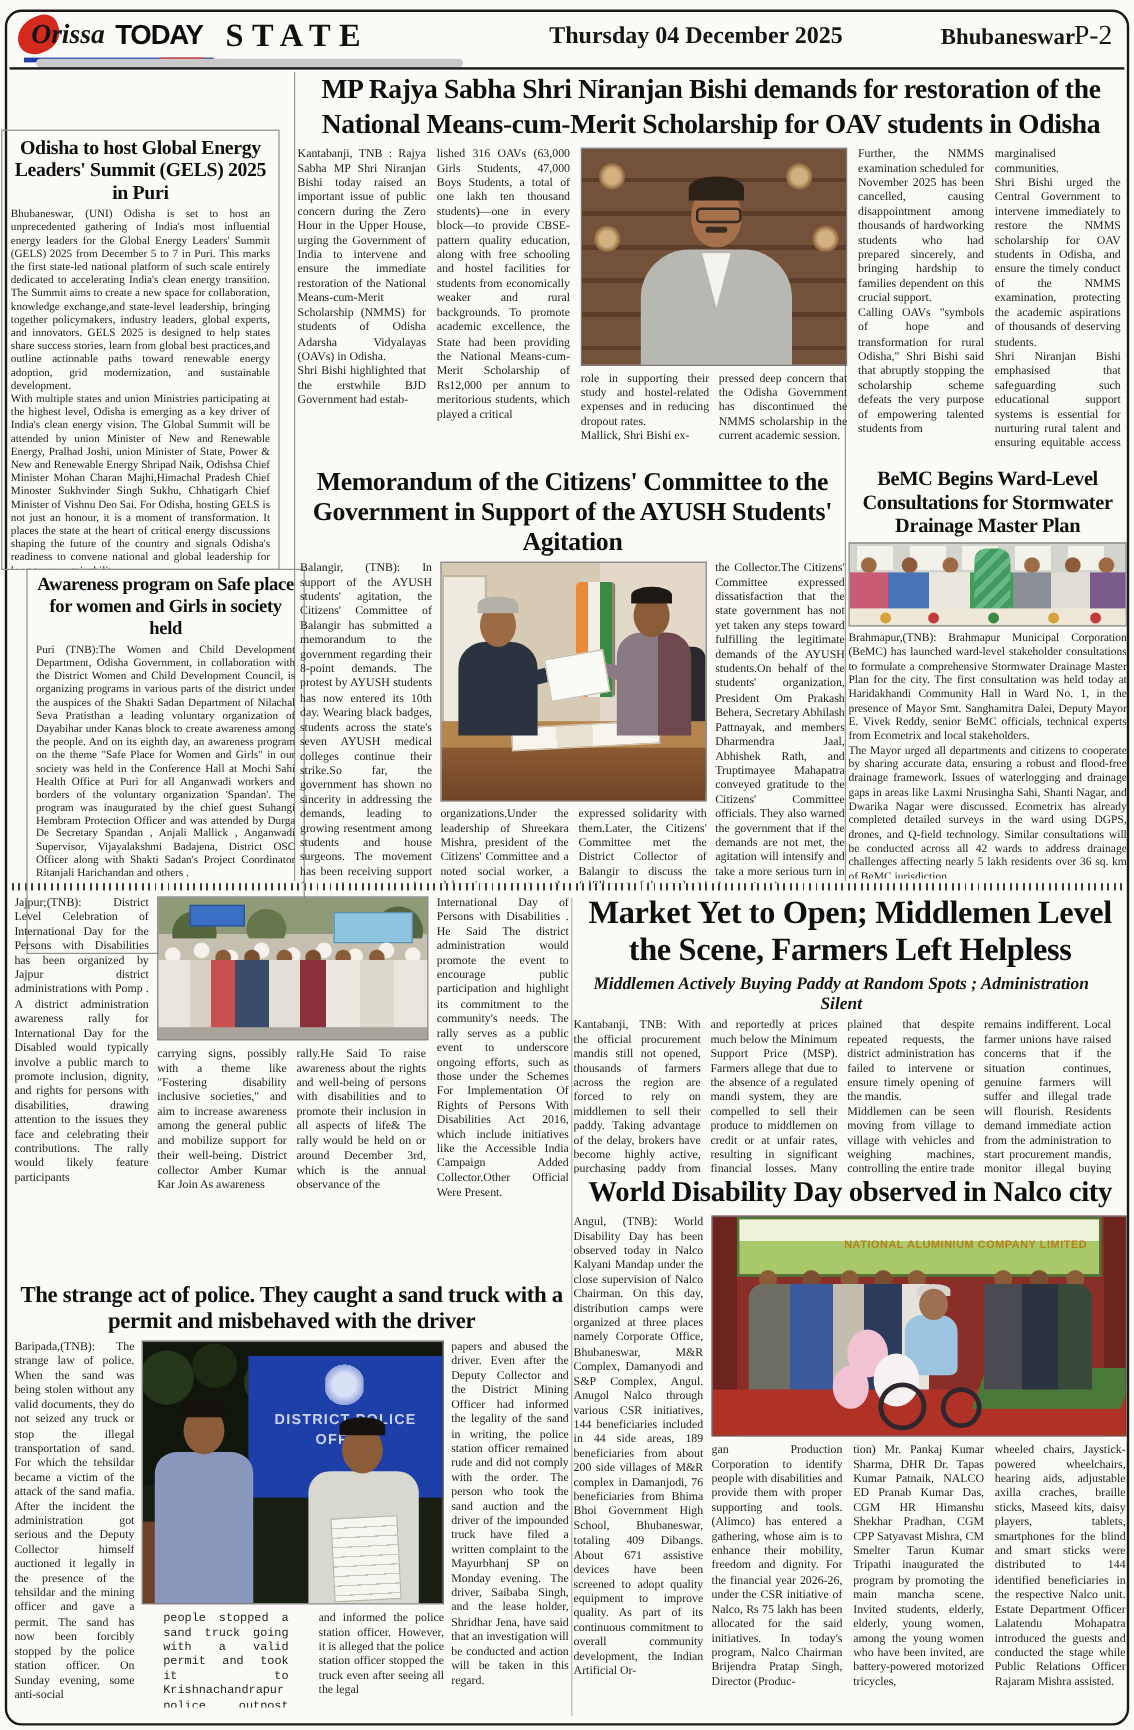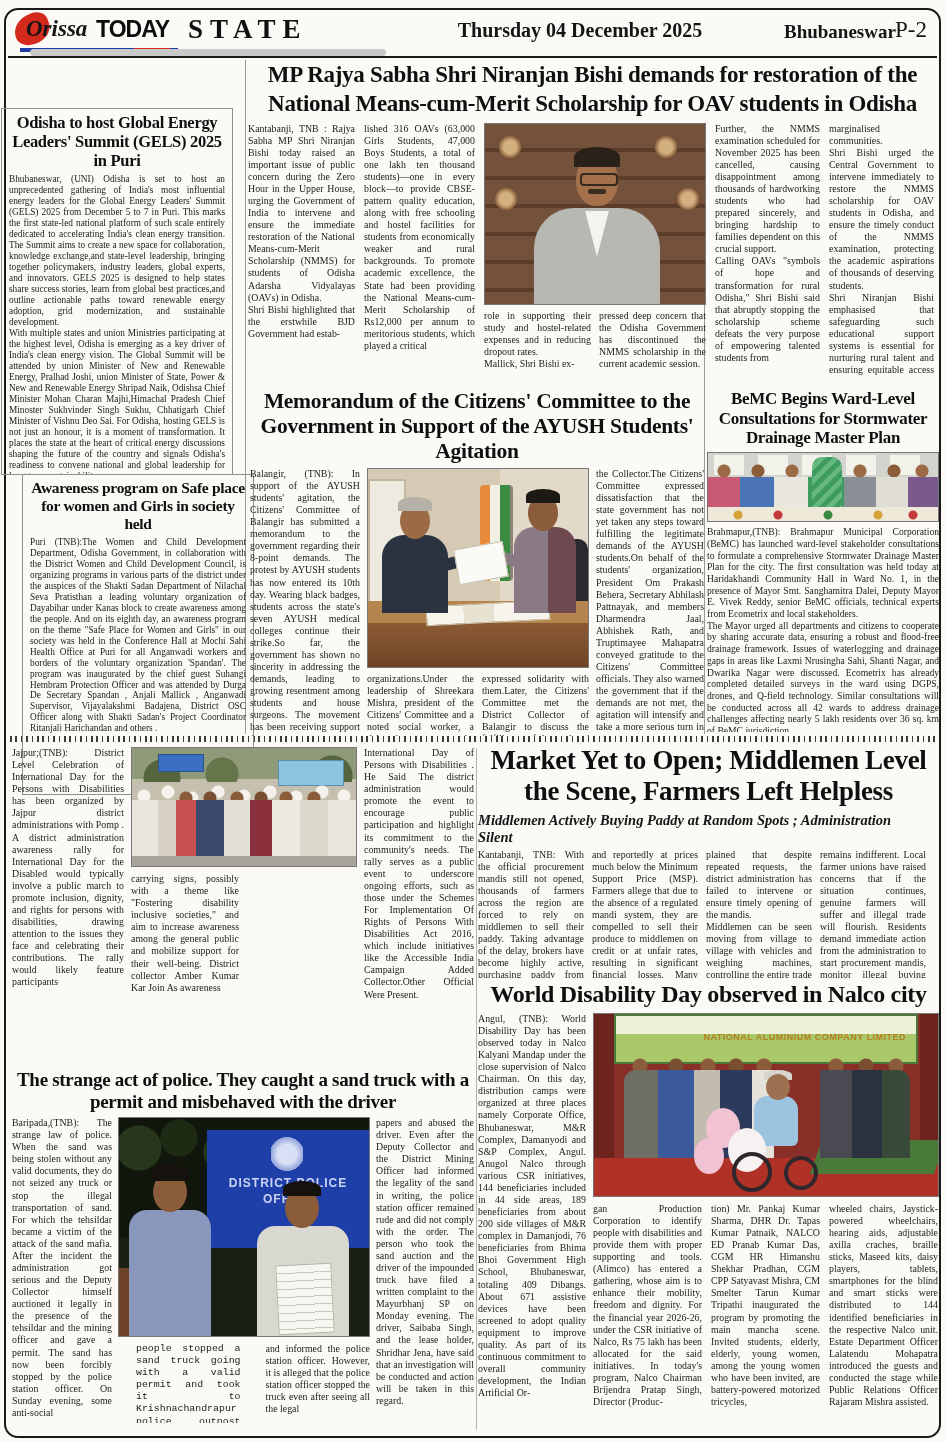--- a/index.html
+++ b/index.html
@@ -19,21 +19,21 @@
   .logo-bar-red{position:absolute;right:8px;top:0;width:36px;height:4px;background:#d42a1e;}
   .section{position:absolute;left:188px;top:14px;font:700 27px "Liberation Serif",serif;letter-spacing:7px;color:#101010;}
   .idate{position:absolute;left:430px;top:19px;width:300px;text-align:center;font:700 20px "Liberation Serif",serif;}
   .city{position:absolute;left:784px;top:21px;font:700 19px "Liberation Serif",serif;}
   .pageno{position:absolute;left:895px;top:17px;font:500 23px "Liberation Serif",serif;}
   
   .art{position:absolute;overflow:hidden;}
   .boxed{border:1px solid #8f8f8f;padding:3px 7px;box-sizing:border-box;}
   .ht{margin:1px 0 4px 0;font-family:"Liberation Serif",serif;font-weight:700;text-align:center;
       color:#0f0f0f;line-height:1.16;letter-spacing:-0.3px;}
-  .sub{margin:0 15px 3px 0;font:italic 700 14.5px "Liberation Serif",serif;}
+  .sub{margin:0 15px 3px 0;text-align:center;font:italic 700 14.5px "Liberation Serif",serif;}
   .body{font-family:"Liberation Serif",serif;font-size:9.9px;line-height:1.22;text-align:justify;
         white-space:pre-line;overflow:hidden;color:#1b1b1b;}
   .dense{font-size:9.3px;line-height:1.18;}
   .cols{display:flex;}
   
   .vr{position:absolute;width:1px;background:#9a9a9a;}
   .dotted{position:absolute;height:6px;
           background:repeating-linear-gradient(90deg,#3c3c3c 0 1.6px,transparent 1.6px 5.4px);}
   
   .ph{position:relative;overflow:hidden;border:1px solid #777;box-sizing:border-box;}
@@ -163,20 +163,21 @@
         <div class="ph" style="width:226px;height:120px;background:linear-gradient(180deg,#8e9a78 0 26%,#c4bfae 26% 78%,#a8a49c 78%);">
           <i style="left:0;top:0;width:226px;height:34px;background-image:radial-gradient(circle at 30px 30px,#55663f 18px,transparent 19px),radial-gradient(circle at 90px 26px,#66754a 16px,transparent 17px),radial-gradient(circle at 200px 28px,#55663f 20px,transparent 21px);"></i>
           <i style="left:26px;top:6px;width:44px;height:16px;background:#3a6fc4;border:1px solid #2a4f8c;"></i>
           <i style="left:146px;top:12px;width:64px;height:24px;background:#8ec4e0;border:1px solid #5a90ac;"></i>
           <i style="left:0;top:34px;width:226px;height:30px;background-image:radial-gradient(circle at 12px 14px,#f4f2ea 6px,transparent 7px),radial-gradient(circle at 36px 10px,#f4f2ea 6px,transparent 7px),radial-gradient(circle at 60px 16px,#f4f2ea 6px,transparent 7px),radial-gradient(circle at 86px 10px,#f4f2ea 6px,transparent 7px),radial-gradient(circle at 112px 14px,#f4f2ea 6px,transparent 7px),radial-gradient(circle at 138px 10px,#f4f2ea 6px,transparent 7px),radial-gradient(circle at 164px 15px,#f4f2ea 6px,transparent 7px),radial-gradient(circle at 190px 10px,#f4f2ea 6px,transparent 7px),radial-gradient(circle at 212px 14px,#f4f2ea 6px,transparent 7px);"></i>
           <i style="left:0;top:42px;width:226px;height:16px;background-image:radial-gradient(circle at 54px 8px,#8a5c3a 6px,transparent 7px),radial-gradient(circle at 78px 8px,#7a4e30 6px,transparent 7px),radial-gradient(circle at 105px 8px,#8a5c3a 6px,transparent 7px),radial-gradient(circle at 129px 8px,#7a4e30 6px,transparent 7px),radial-gradient(circle at 154px 8px,#8a5c3a 6px,transparent 7px),radial-gradient(circle at 182px 8px,#8a5c3a 6px,transparent 7px);"></i>
           <i style="left:0;top:52px;width:226px;height:56px;background:linear-gradient(90deg,#e8e5dc 0 26px,#d8d0c4 26px 44px,#c94f4f 44px 64px,#3a4a6b 64px 92px,#e2dfd6 92px 118px,#8a2f3c 118px 140px,#ece9e0 140px 168px,#dcd8cc 168px 196px,#e8e5dc 196px);"></i>
         </div>
         <div class="cols" style="gap:8px;margin-top:6px;height:124px;">
           <div class="body" style="width:108px;">carrying signs, possibly with a theme like "Fostering disability inclusive societies," and aim to increase awareness among the general public and mobilize support for their well-being. District collector Amber Kumar Kar Join As awareness</div>
+          <div class="body" style="width:108px;">rally.He Said To raise awareness about the rights and well-being of persons with disabilities and to promote their inclusion in all aspects of life&amp; The rally would be held on or around December 3rd, which is the annual observance of the</div>
         </div>
       </div>
       <div class="body" style="width:110px;">International Day of Persons with Disabilities . He Said The district administration would promote the event to encourage public participation and highlight its commitment to the community's needs. The rally serves as a public event to underscore ongoing efforts, such as those under the Schemes For Implementation Of Rights of Persons With Disabilities Act 2016, which include initiatives like the Accessible India Campaign Added Collector.Other Official Were Present.</div>
     </div>
   </section>
 
   <section class="art" style="left:12px;top:1068px;width:462px;height:366px;">
     <h1 class="ht" style="font-size:19px;">The strange act of  police. They caught a sand truck with a permit and misbehaved with the driver</h1>
     <div class="cols" style="margin-top:3px;gap:6px;height:312px;">
       <div class="body" style="width:100px;">Baripada,(TNB): The strange law of  police. When the sand  was being stolen without any valid documents, they do not seized any truck or stop the illegal transportation of sand. For which the tehsildar became a victim of the attack of the sand mafia. After the incident the  administration got serious and the Deputy Collector himself auctioned it legally in the presence of the tehsildar and the mining officer and gave a permit. The sand has now been forcibly stopped by the police station officer. On Sunday evening, some anti-social</div>

